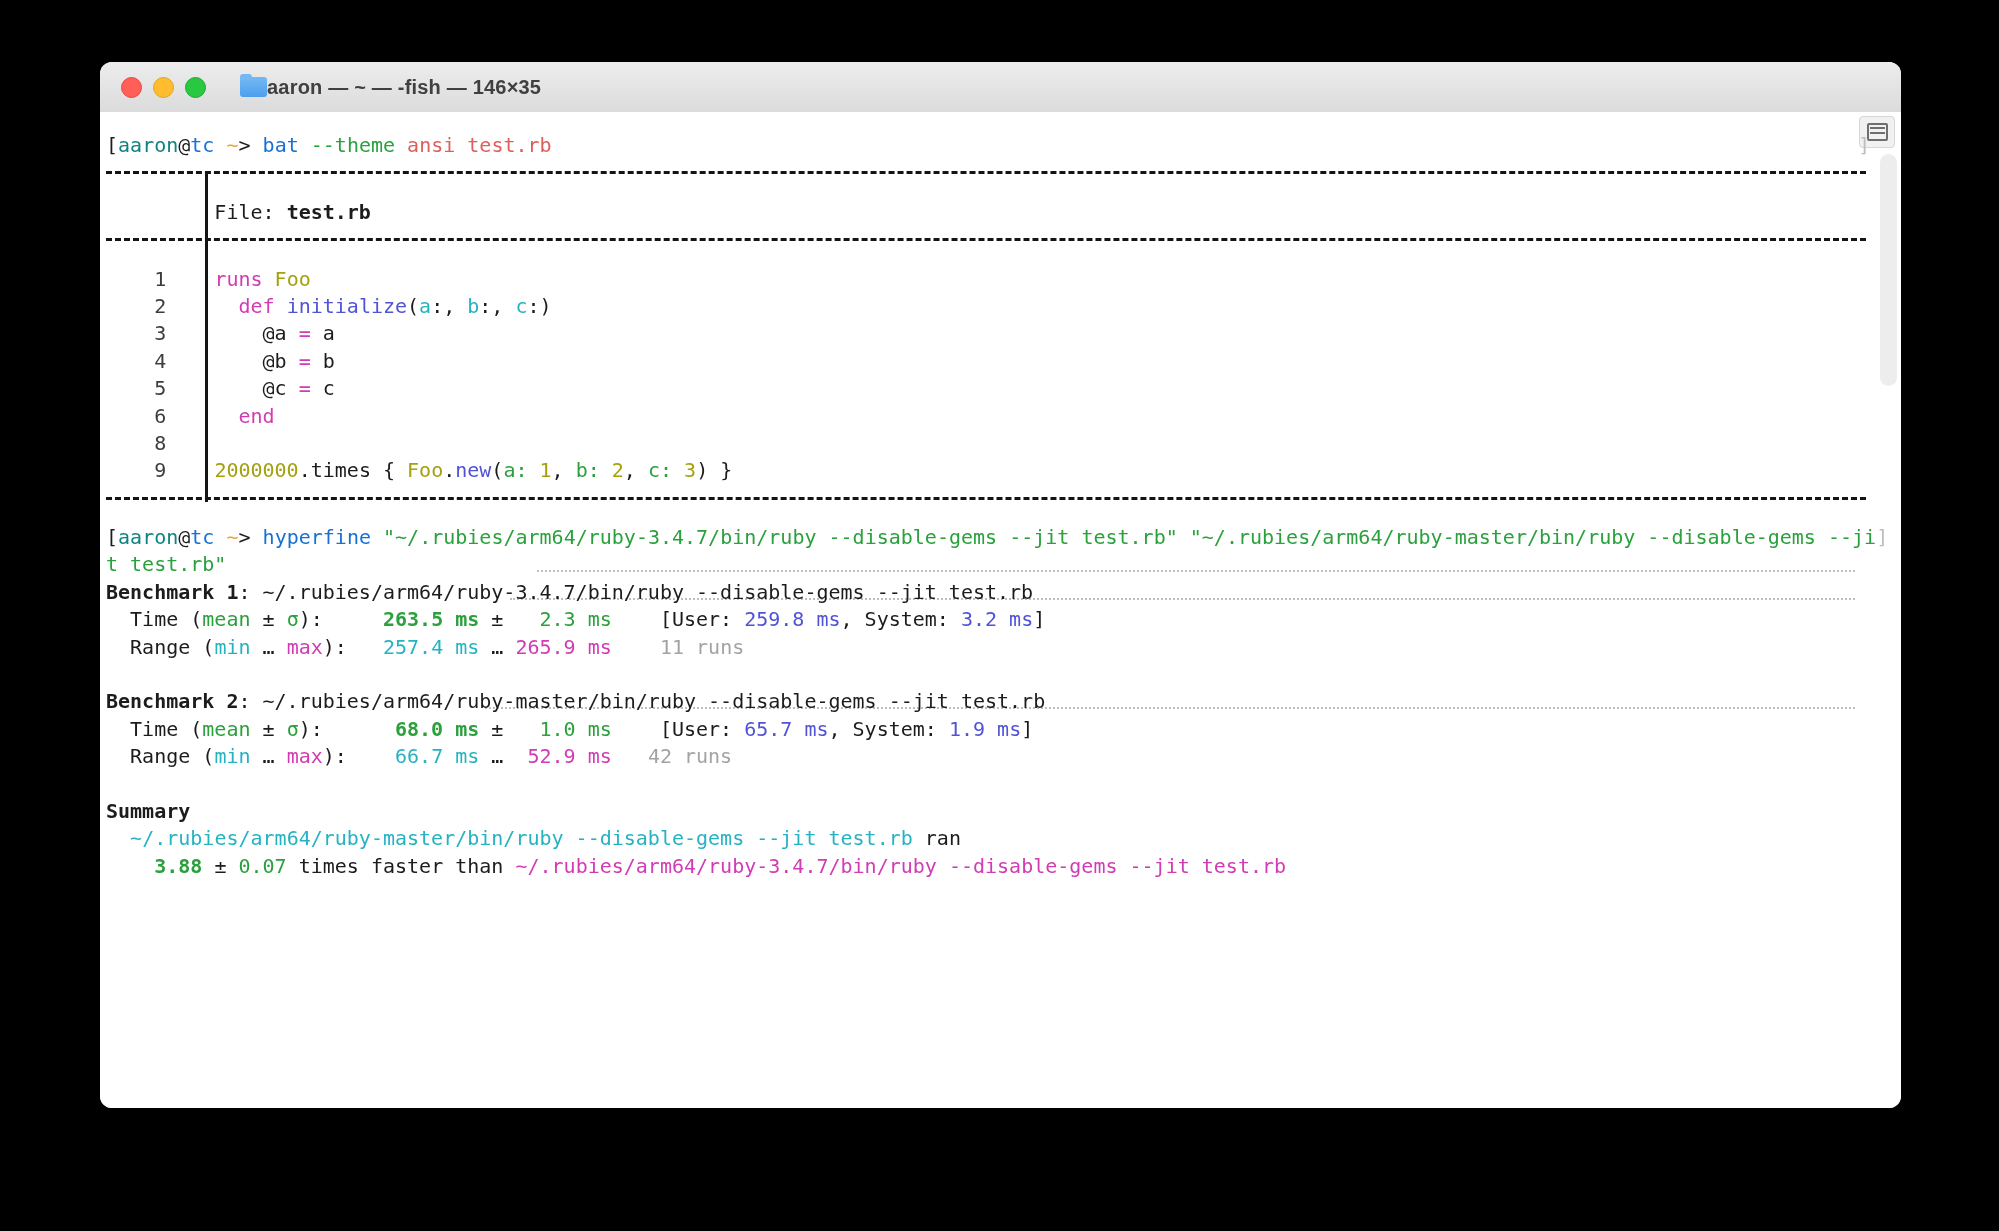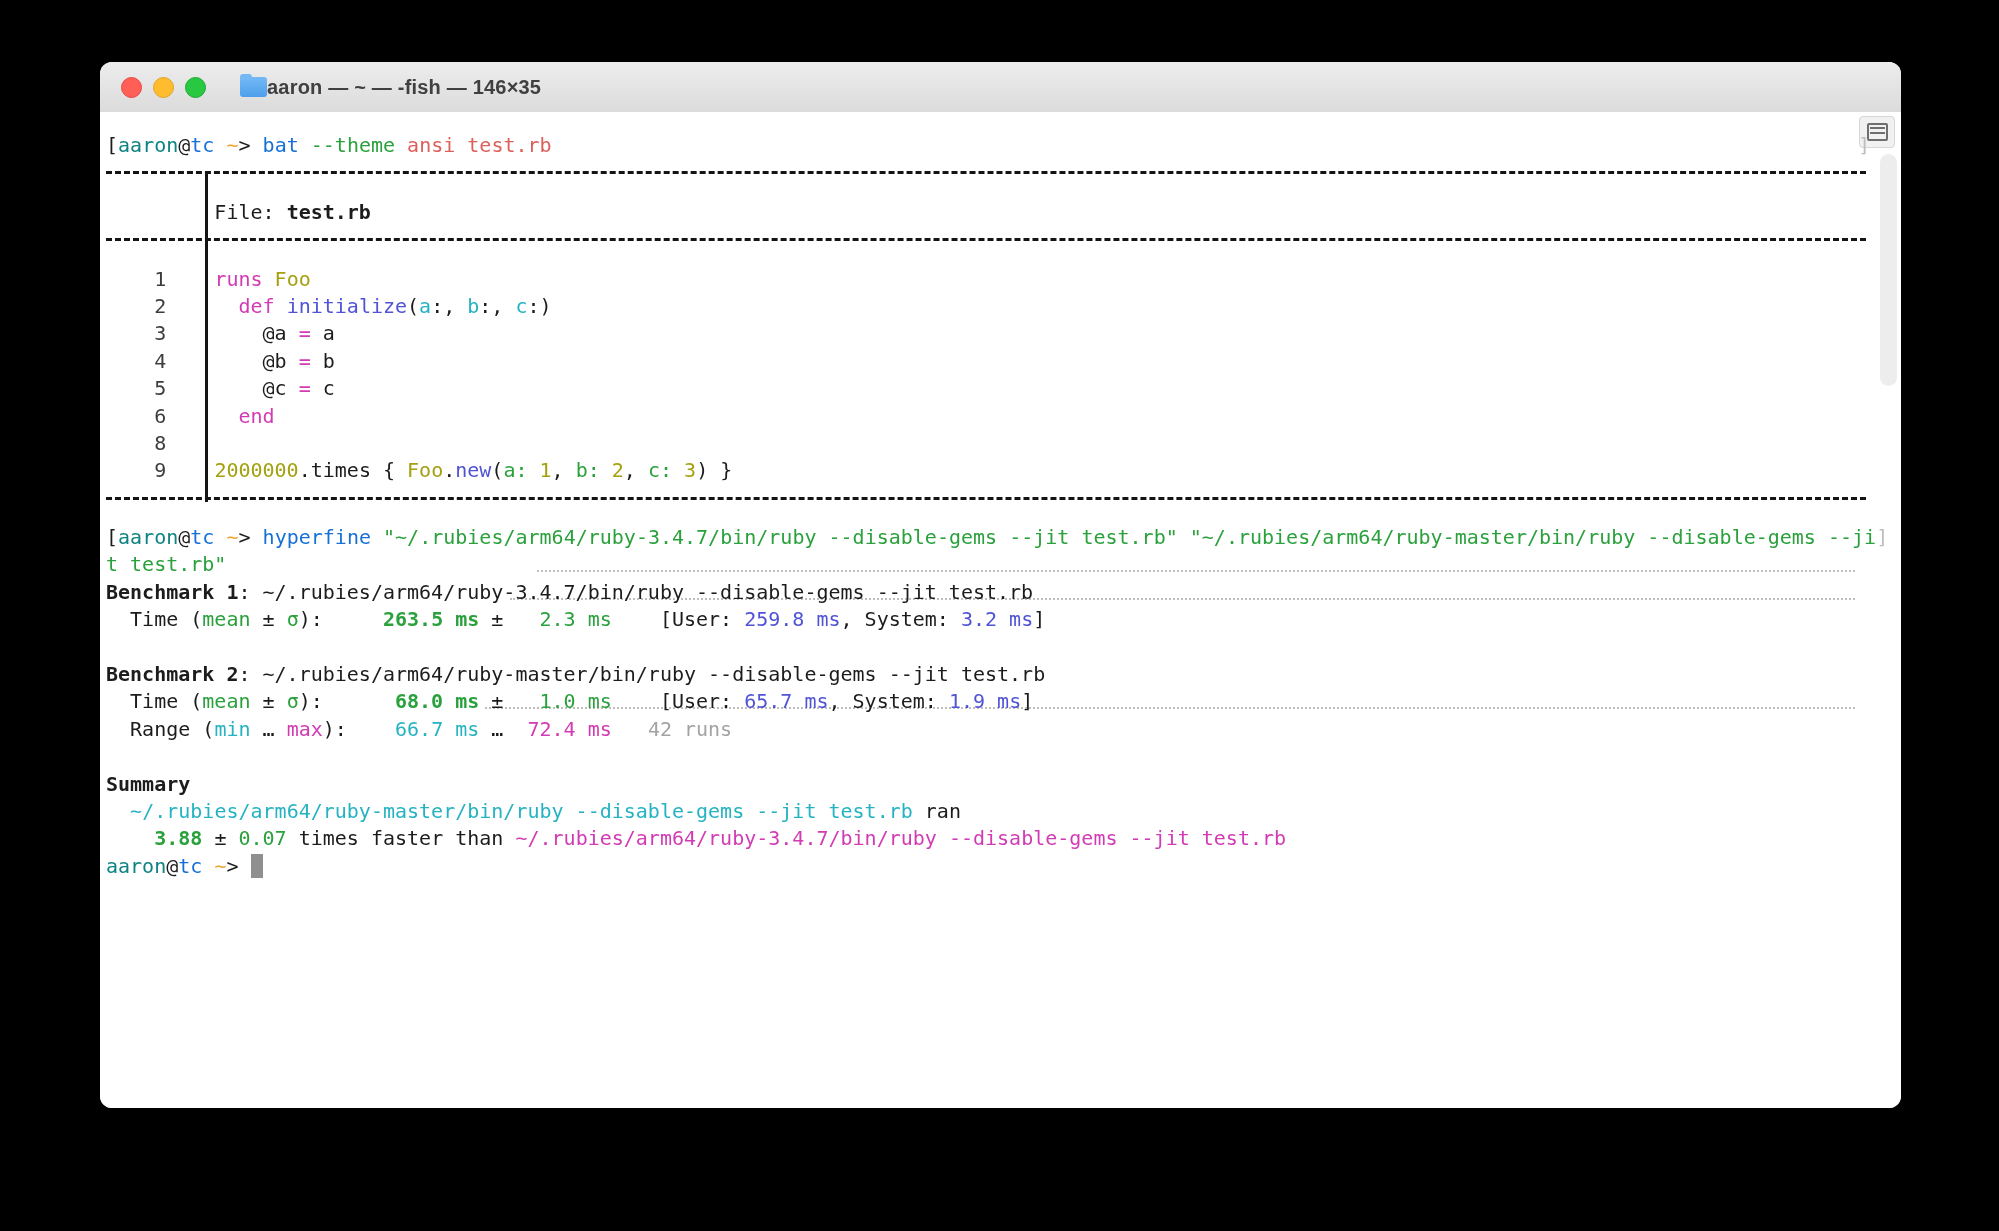--- a/index.html
+++ b/index.html
@@ -112,24 +112,24 @@
       <div class="tline"><span class="c-num">    4    </span><span class="c-fg">    @b </span><span class="c-magenta">=</span><span class="c-fg"> b</span></div>
       <div class="tline"><span class="c-num">    5    </span><span class="c-fg">    @c </span><span class="c-magenta">=</span><span class="c-fg"> c</span></div>
       <div class="tline"><span class="c-num">    6    </span><span class="c-fg">  </span><span class="c-magenta">end</span></div>
       <div class="tline"><span class="c-num">    8</span></div>
       <div class="tline"><span class="c-num">    9    </span><span class="c-olive">2000000</span><span class="c-fg">.times { </span><span class="c-olive">Foo</span><span class="c-fg">.</span><span class="c-indigo">new</span><span class="c-fg">(</span><span class="c-green">a:</span><span class="c-fg"> </span><span class="c-olive">1</span><span class="c-fg">, </span><span class="c-green">b:</span><span class="c-fg"> </span><span class="c-olive">2</span><span class="c-fg">, </span><span class="c-green">c:</span><span class="c-fg"> </span><span class="c-olive">3</span><span class="c-fg">) }</span></div>
       <div class="tline"><div class="rule-bar"></div></div>
       <div class="tline"><span class="c-fg">[</span><span class="c-teal">aaron</span><span class="c-fg">@</span><span class="c-blue">tc</span><span class="c-fg"> </span><span class="c-orange">~</span><span class="c-fg">&gt;</span><span class="c-fg"> </span><span class="c-blue">hyperfine</span><span class="c-fg"> </span><span class="c-green">"~/.rubies/arm64/ruby-3.4.7/bin/ruby --disable-gems --jit test.rb"</span><span class="c-fg"> </span><span class="c-green">"~/.rubies/arm64/ruby-master/bin/ruby --disable-gems --ji</span><span class="rmark-inline">]</span></div>
       <div class="tline"><span class="c-green">t test.rb"</span></div>
       <div class="tline"><span class="c-fg b">Benchmark 1</span><span class="c-fg">: ~/.rubies/arm64/ruby-3.4.7/bin/ruby --disable-gems --jit test.rb</span></div>
       <div class="tline"><span class="c-fg">  Time (</span><span class="c-green">mean</span><span class="c-fg"> ± </span><span class="c-green">σ</span><span class="c-fg">):     </span><span class="c-green b">263.5 ms</span><span class="c-fg"> ± </span><span class="c-green">  2.3 ms</span><span class="c-fg">    [User: </span><span class="c-indigo">259.8 ms</span><span class="c-fg">, System: </span><span class="c-indigo">3.2 ms</span><span class="c-fg">]</span></div>
+      <div class="tline"><span class="c-fg">  Range (</span><span class="c-cyan">min</span><span class="c-fg"> … </span><span class="c-magenta">max</span><span class="c-fg">):   </span><span class="c-cyan">257.4 ms</span><span class="c-fg"> … </span><span class="c-magenta">265.9 ms</span><span class="c-fg">    </span><span class="c-gray">11 runs</span></div>
       <div class="tline"></div>
       <div class="tline"><span class="c-fg b">Benchmark 2</span><span class="c-fg">: ~/.rubies/arm64/ruby-master/bin/ruby --disable-gems --jit test.rb</span></div>
       <div class="tline"><span class="c-fg">  Time (</span><span class="c-green">mean</span><span class="c-fg"> ± </span><span class="c-green">σ</span><span class="c-fg">):      </span><span class="c-green b">68.0 ms</span><span class="c-fg"> ± </span><span class="c-green">  1.0 ms</span><span class="c-fg">    [User: </span><span class="c-indigo">65.7 ms</span><span class="c-fg">, System: </span><span class="c-indigo">1.9 ms</span><span class="c-fg">]</span></div>
-      <div class="tline"><span class="c-fg">  Range (</span><span class="c-cyan">min</span><span class="c-fg"> … </span><span class="c-magenta">max</span><span class="c-fg">):   </span><span class="c-cyan"> 66.7 ms</span><span class="c-fg"> … </span><span class="c-magenta"> 72.4 ms</span><span class="c-fg">   </span><span class="c-gray">42 runs</span></div>
+      <div class="tline"><span class="c-fg">  Range (</span><span class="c-cyan">min</span><span class="c-fg"> … </span><span class="c-magenta">max</span><span class="c-fg">):   </span><span class="c-cyan"> 66.7 ms</span><span class="c-fg"> … </span><span class="c-magenta"> 52.9 ms</span><span class="c-fg">   </span><span class="c-gray">42 runs</span></div>
       <div class="tline"></div>
       <div class="tline"><span class="c-fg b">Summary</span></div>
       <div class="tline"><span class="c-fg">  </span><span class="c-cyan">~/.rubies/arm64/ruby-master/bin/ruby --disable-gems --jit test.rb</span><span class="c-fg"> ran</span></div>
       <div class="tline"><span class="c-fg">    </span><span class="c-green b">3.88</span><span class="c-fg"> ± </span><span class="c-green">0.07</span><span class="c-fg"> times faster than </span><span class="c-magenta">~/.rubies/arm64/ruby-3.4.7/bin/ruby --disable-gems --jit test.rb</span></div>
-      <div class="tline"><span class="c-teal">aaron</span><span class="c-fg">@</span><span class="c-blue">tc</span><span class="c-fg"> </span><span class="c-orange">~</span><span class="c-fg">&gt;</span><span class="c-fg"> </span><span class="c-cursor"> </span></div>
     </div>
 
 </div>
 
 </body></html>

